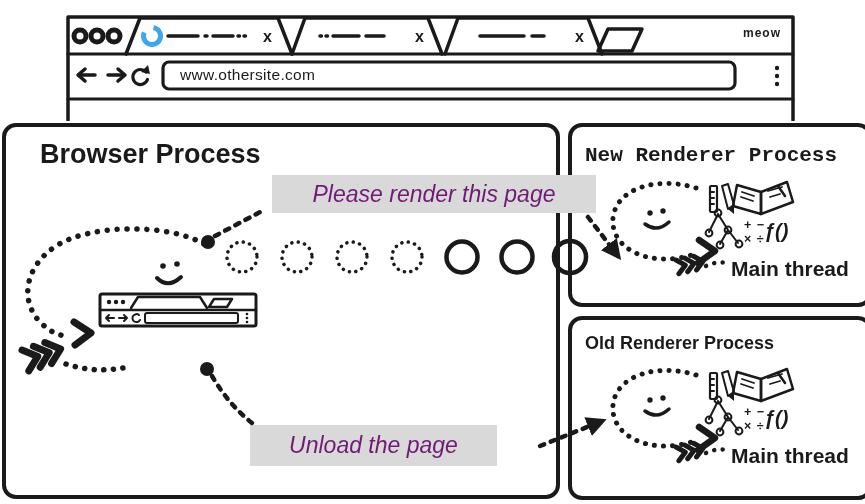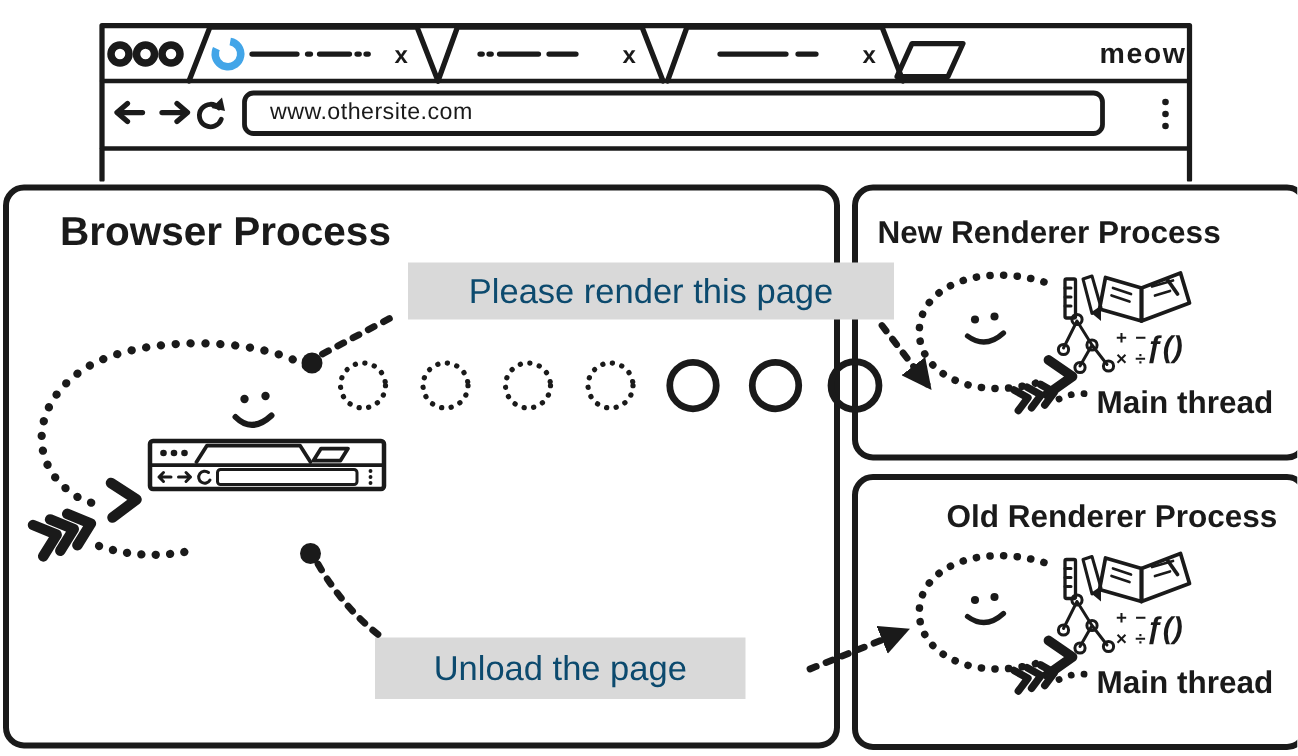--- a/index.html
+++ b/index.html
@@ -1,35 +1,35 @@
 <!DOCTYPE html>
 <html><head>
 <meta charset="utf-8">
 <style>
   html,body{margin:0;padding:0;background:#fff;}
   #stage{position:relative;width:865px;height:504px;background:#fff;overflow:hidden;
          font-family:"Liberation Sans",sans-serif;color:#1a1a1a;}
   
   .pbox{position:absolute;border:4px solid #1a1a1a;border-radius:14px;background:#fff;z-index:1;}
   .ptitle{position:absolute;font-weight:bold;z-index:2;white-space:nowrap;}
-  .msg{position:absolute;background:#d9d9d9;color:#0c4a6e;z-index:3;
+  .msg{position:absolute;background:#d9d9d9;color:#701a75;z-index:3;
        display:flex;align-items:center;justify-content:center;
-       font-size:23px;white-space:nowrap;}
+       font-size:23px;white-space:nowrap;font-style:italic;}
   .threadlabel{position:absolute;font-size:21px;font-weight:600;z-index:4;white-space:nowrap;}
   
   svg{display:block;}
   .ink{stroke:#1a1a1a;fill:none;stroke-linecap:round;stroke-linejoin:round;}
   .fillink{fill:#1a1a1a;stroke:none;}
   .dotr{stroke:#1a1a1a;fill:none;stroke-linecap:round;}
   svg text{font-family:"Liberation Sans",sans-serif;fill:#1a1a1a;}
   #overlay{position:absolute;left:0;top:0;z-index:5;pointer-events:none;}
   #chromeart{position:absolute;left:66px;top:15px;z-index:2;}
   .urltext{position:absolute;left:180px;top:66px;font-size:15.5px;z-index:4;letter-spacing:.3px;text-align:right;}
   .brand{position:absolute;left:731px;top:26px;width:62px;text-align:center;
-         font-size:19px;font-weight:bold;letter-spacing:1px;z-index:4;}
+         font-size:12px;font-weight:bold;letter-spacing:1px;z-index:4;}
 </style>
 </head>
 <body>
 
 <div id="stage">
 
   <svg id="chromeart" width="730" height="106" viewBox="0 0 730 106">
 
     <path class="ink" stroke-width="3.5" d="M2 105 L2 2 L727 2 L727 105"></path>
     <path class="ink" stroke-width="3" d="M2 39 H727"></path>
@@ -99,22 +99,22 @@
   </svg>
 
   <div class="urltext">www.othersite.com</div>
   <div class="brand">meow</div>
 
   <div class="pbox" style="left:2px;top:123px;width:550px;height:368px;"></div>
   <div class="pbox" style="left:568px;top:123px;width:296px;height:176px;"></div>
   <div class="pbox" style="left:568px;top:316px;width:296px;height:176px;"></div>
 
   <div class="ptitle" style="left:40px;top:139px;font-size:27px;">Browser Process</div>
-  <div class="ptitle" style="left:585px;top:144px;font-size:21px;">New Renderer Process</div>
-  <div class="ptitle" style="left:585px;top:333px;font-size:21px;margin-left:46px;">Old Renderer Process</div>
+  <div class="ptitle" style="left:585px;top:144px;font-size:21px;font-family:Liberation Mono, monospace;">New Renderer Process</div>
+  <div class="ptitle" style="left:585px;top:333px;font-size:18px;">Old Renderer Process</div>
 
   <div class="msg" style="left:272px;top:175px;width:324px;height:38px;">Please render this page</div>
   <div class="msg" style="left:250px;top:425px;width:247px;height:41px;">Unload the page</div>
 
   <div class="threadlabel" style="left:731px;top:257px;">Main thread</div>
   <div class="threadlabel" style="left:731px;top:444px;">Main thread</div>
 
   <svg id="overlay" width="865" height="504" viewBox="0 0 865 504">
     <defs>
       <marker id="arw" markerUnits="userSpaceOnUse" markerWidth="20" markerHeight="20" viewBox="0 0 12 12" refX="9" refY="6" orient="auto">

